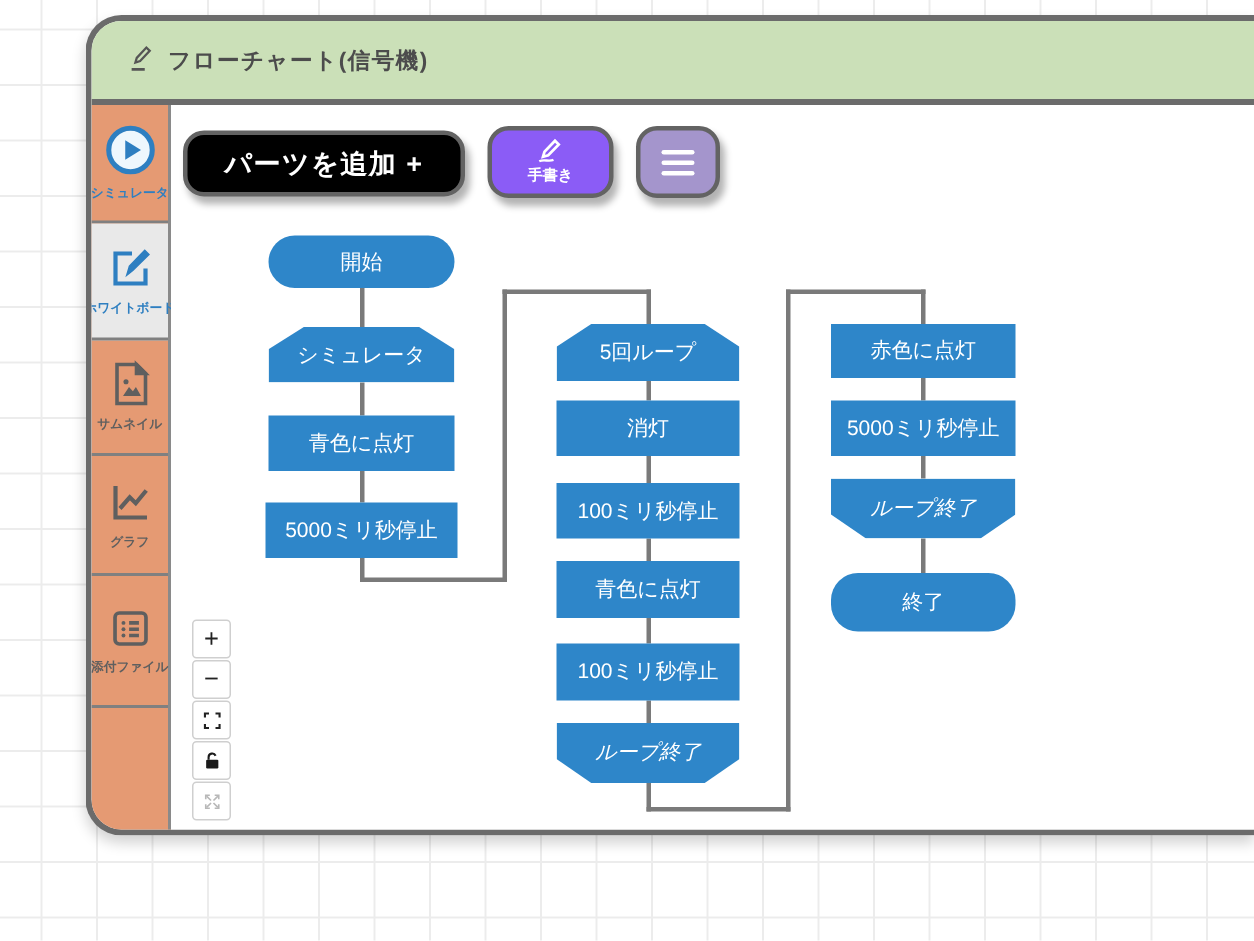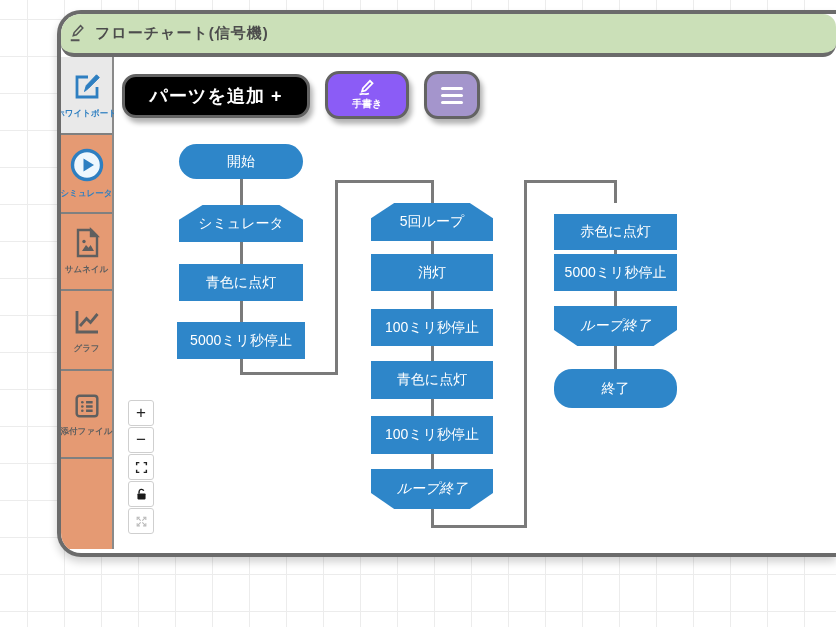--- a/index.html
+++ b/index.html
@@ -16,22 +16,22 @@
   }
 
   
   .window {
     position:absolute; left:57px; top:10px; width:779px; height:547px;
     background:#fff; border:4px solid #6b6b6b; border-right:none;
     border-radius:24px 0 0 24px; overflow:hidden;
     box-shadow:0 5px 9px rgba(0,0,0,0.18);
   }
   .titlebar {
-    height:43px; background:#cbe0b8; border-bottom:4px solid #6b6b6b;
-    display:flex; align-items:center; gap:8px; padding-left:6px;border-radius:13px;
+    height:56px; background:#cbe0b8; border-bottom:4px solid #6b6b6b;
+    display:flex; align-items:center; gap:8px; padding-left:23px;
   }
   .titlebar .title { font-size:15px; font-weight:bold; color:#4c4c4c; letter-spacing:1px; }
   .main { display:flex; height:492px; }
 
   
   .sidebar { width:53px; background:#e59a73; border-right:2px solid #8a8a8a; }
   .tab {
     width:100%; display:flex; flex-direction:column; align-items:center;
     justify-content:center; gap:5px; border-bottom:2px solid #808080;
     cursor:pointer; overflow:visible;
@@ -71,21 +71,21 @@
   .n11{left:65px;  top:87px;  width:124px; height:35px;}
   .n12{left:65px;  top:148px; width:124px; height:37px;}
   .n13{left:65px;  top:207px; width:124px; height:37px;}
   .n14{left:63px;  top:265px; width:128px; height:37px;}
   .n21{left:257px; top:146px; width:122px; height:38px;}
   .n22{left:257px; top:197px; width:122px; height:37px;}
   .n23{left:257px; top:252px; width:122px; height:37px;}
   .n24{left:257px; top:304px; width:122px; height:38px;}
   .n25{left:257px; top:359px; width:122px; height:38px;}
   .n26{left:257px; top:412px; width:122px; height:40px;}
-  .n31{left:440px; top:146px; width:123px; height:36px;margin-top:11px;}
+  .n31{left:440px; top:146px; width:123px; height:36px;}
   .n32{left:440px; top:197px; width:123px; height:37px;}
   .n33{left:440px; top:249px; width:123px; height:40px;}
   .n34{left:440px; top:312px; width:123px; height:39px;}
 
   .conn { position:absolute; background:#7a7a7a; }
 
   
   .zoomctl { position:absolute; left:14px; top:343px; display:flex; flex-direction:column; gap:1px; }
   .zbtn {
     width:26px; height:26px; background:#fff; border:1px solid #cfcfcf;
@@ -106,38 +106,38 @@
         <path d="M4.5 19.5h10.5" stroke="#555" stroke-width="2.2"></path>
       </svg>
     </span>
     <span class="title">フローチャート(信号機)</span>
   </div>
 
   <div class="main">
 
     <div class="sidebar">
 
+      <div class="tab t1 tab-blue">
+        <span class="icon">
+          <svg width="36" height="36" viewBox="0 0 36 36">
+            <circle cx="18" cy="18" r="14.5" fill="#eef7fd" stroke="#2e7fc1" stroke-width="3.4"></circle>
+            <path d="M14.5 11.5l10.5 6.5-10.5 6.5z" fill="#2e7fc1"></path>
+          </svg>
+        </span>
+        <span class="tab-label">シミュレータ</span>
+      </div>
+
       <div class="tab t2 tab-blue selected">
         <span class="icon">
           <svg width="32" height="32" viewBox="0 0 32 32" fill="none" stroke="#2e7fc1" stroke-width="2.8">
             <path d="M26 16v10H6V6h11"></path>
             <path d="M13.5 20.5l1.8-6L25.5 3.8l2.8 2.8L17.5 17.3z" fill="#2e7fc1" stroke="#2e7fc1" stroke-width="1"></path>
           </svg>
         </span>
         <span class="tab-label">ホワイトボード</span>
-      </div>
-
-      <div class="tab t1 tab-blue">
-        <span class="icon">
-          <svg width="36" height="36" viewBox="0 0 36 36">
-            <circle cx="18" cy="18" r="14.5" fill="#eef7fd" stroke="#2e7fc1" stroke-width="3.4"></circle>
-            <path d="M14.5 11.5l10.5 6.5-10.5 6.5z" fill="#2e7fc1"></path>
-          </svg>
-        </span>
-        <span class="tab-label">シミュレータ</span>
       </div>
 
       <div class="tab t4 tab-gray">
         <span class="icon">
           <svg width="28" height="32" viewBox="0 0 28 32" fill="none" stroke="#5f5f5f" stroke-width="2.4">
             <path d="M5 3h13l6 6v20H5z"></path>
             <path d="M18 3v6h6z" fill="#5f5f5f"></path>
             <path d="M9 24l4-6 2.6 2.8 2-2.8 3.4 6z" fill="#5f5f5f" stroke="none"></path>
             <circle cx="11" cy="14.5" r="1.7" fill="#5f5f5f" stroke="none"></circle>
           </svg>

